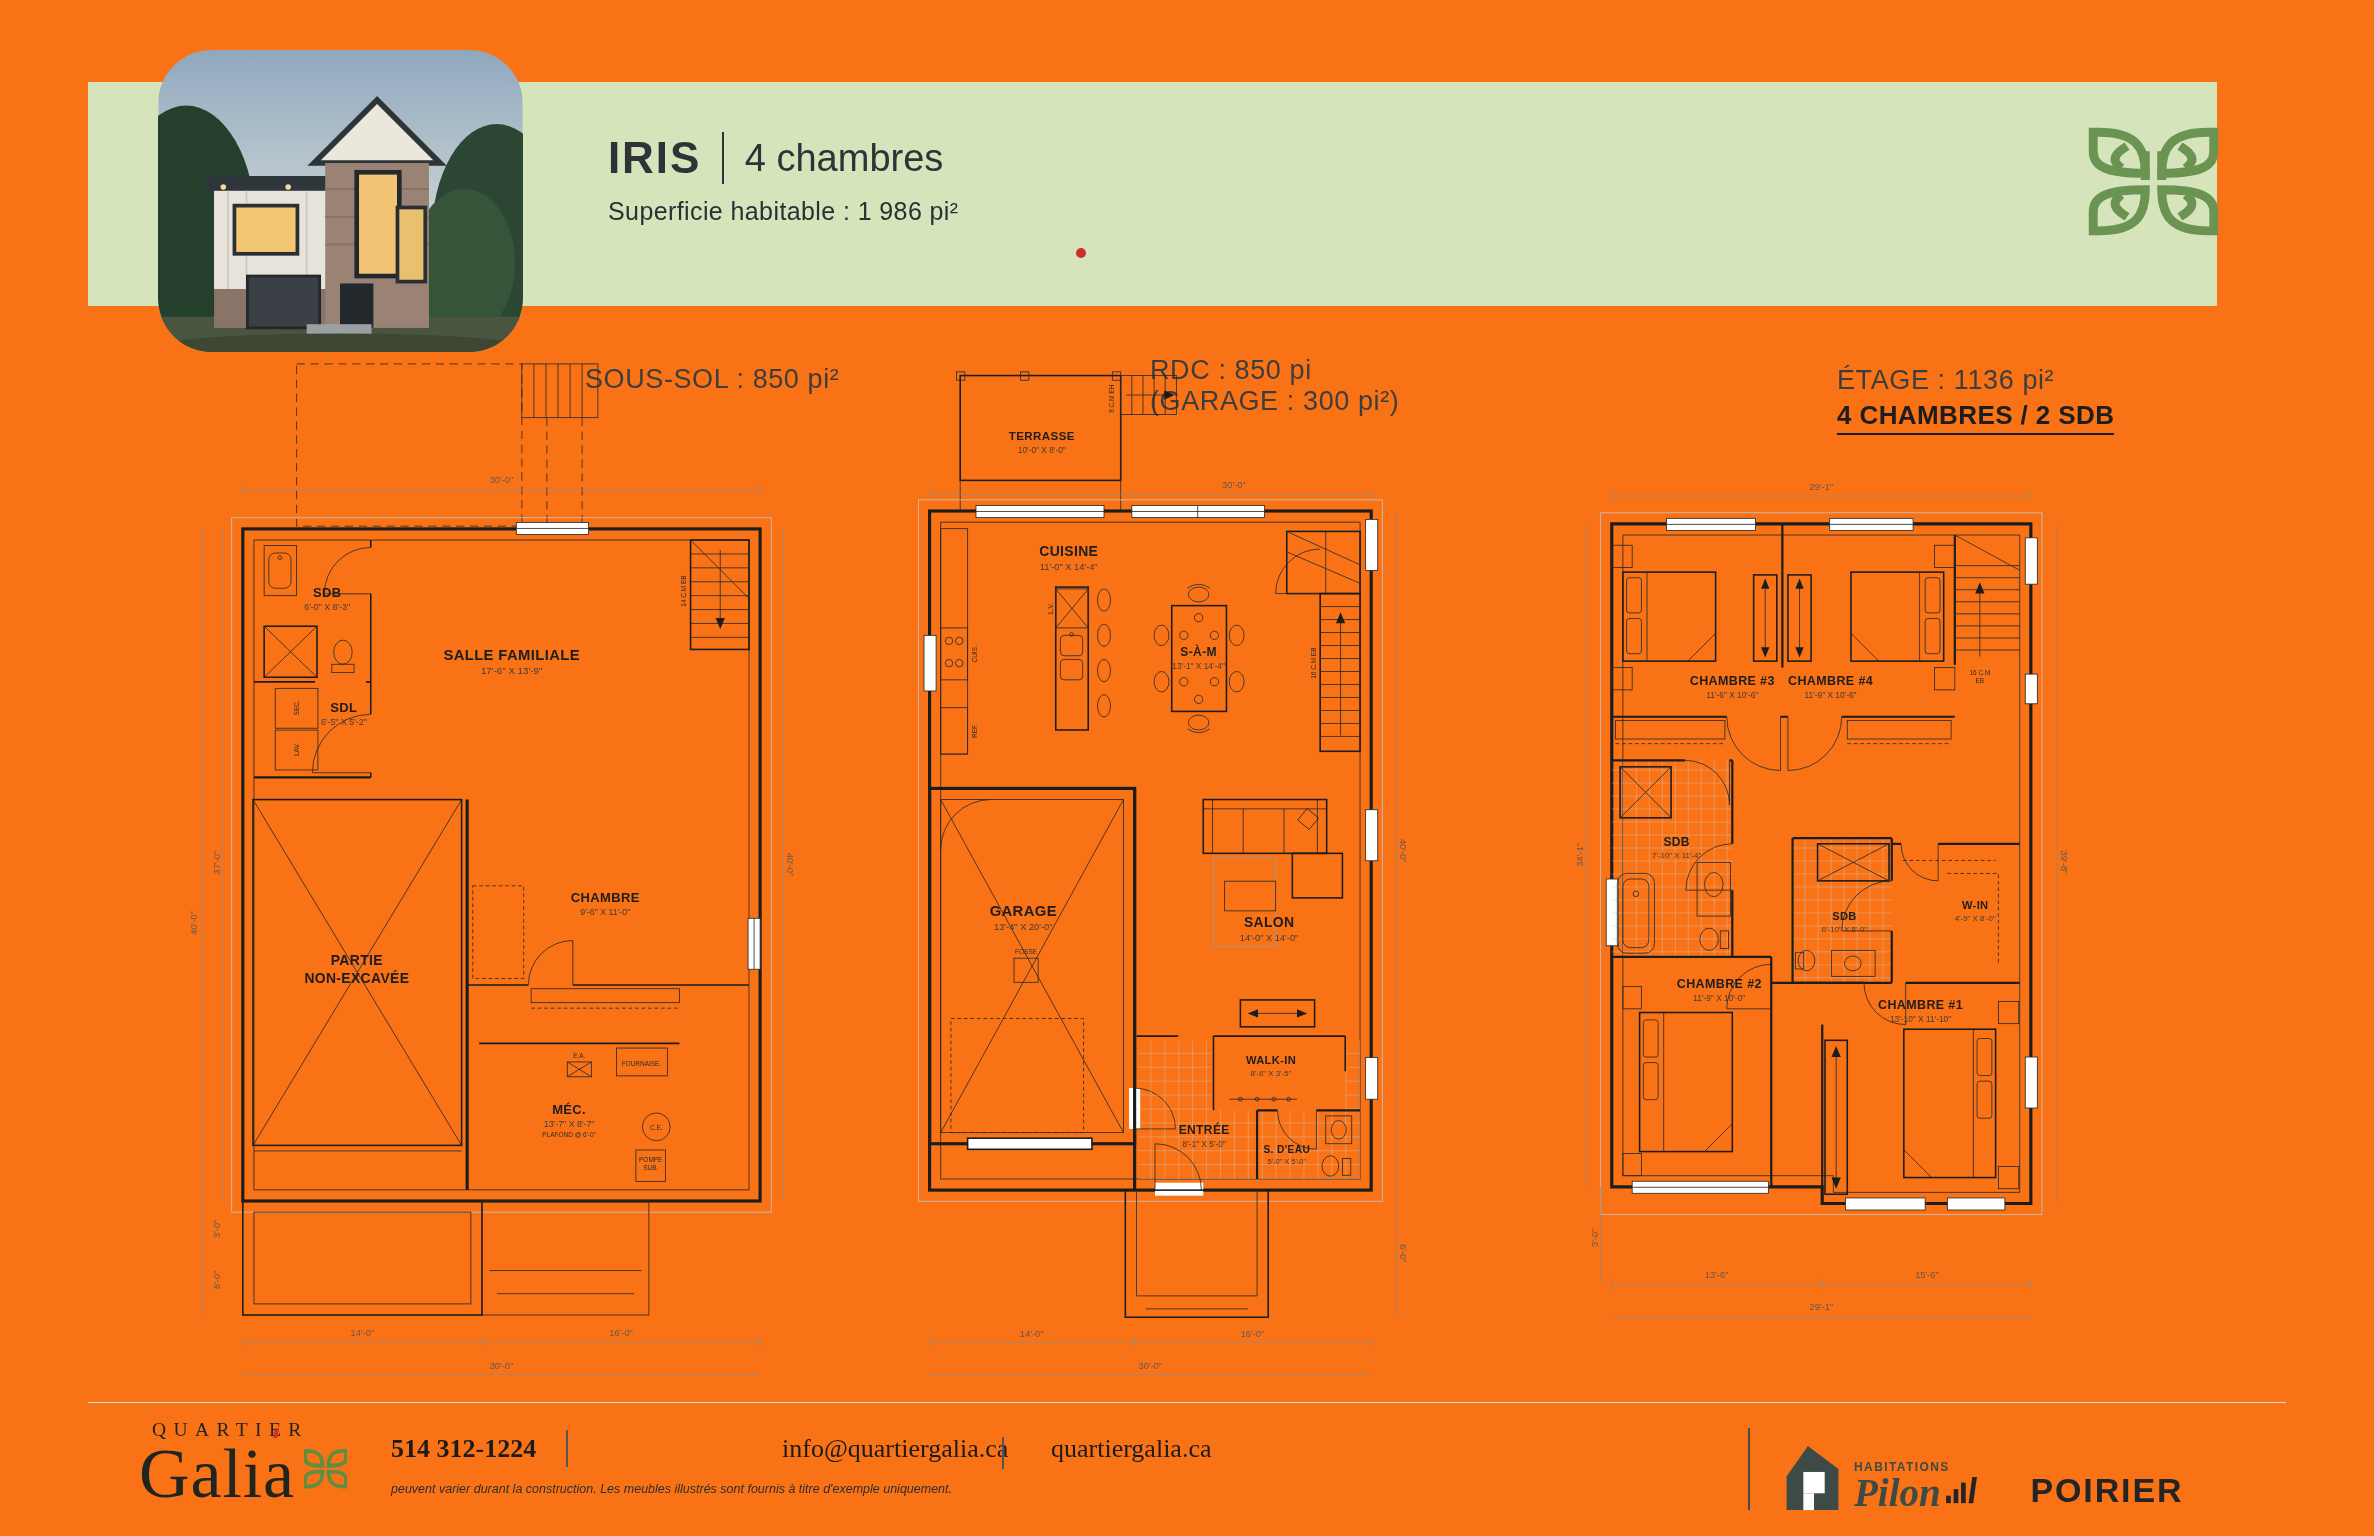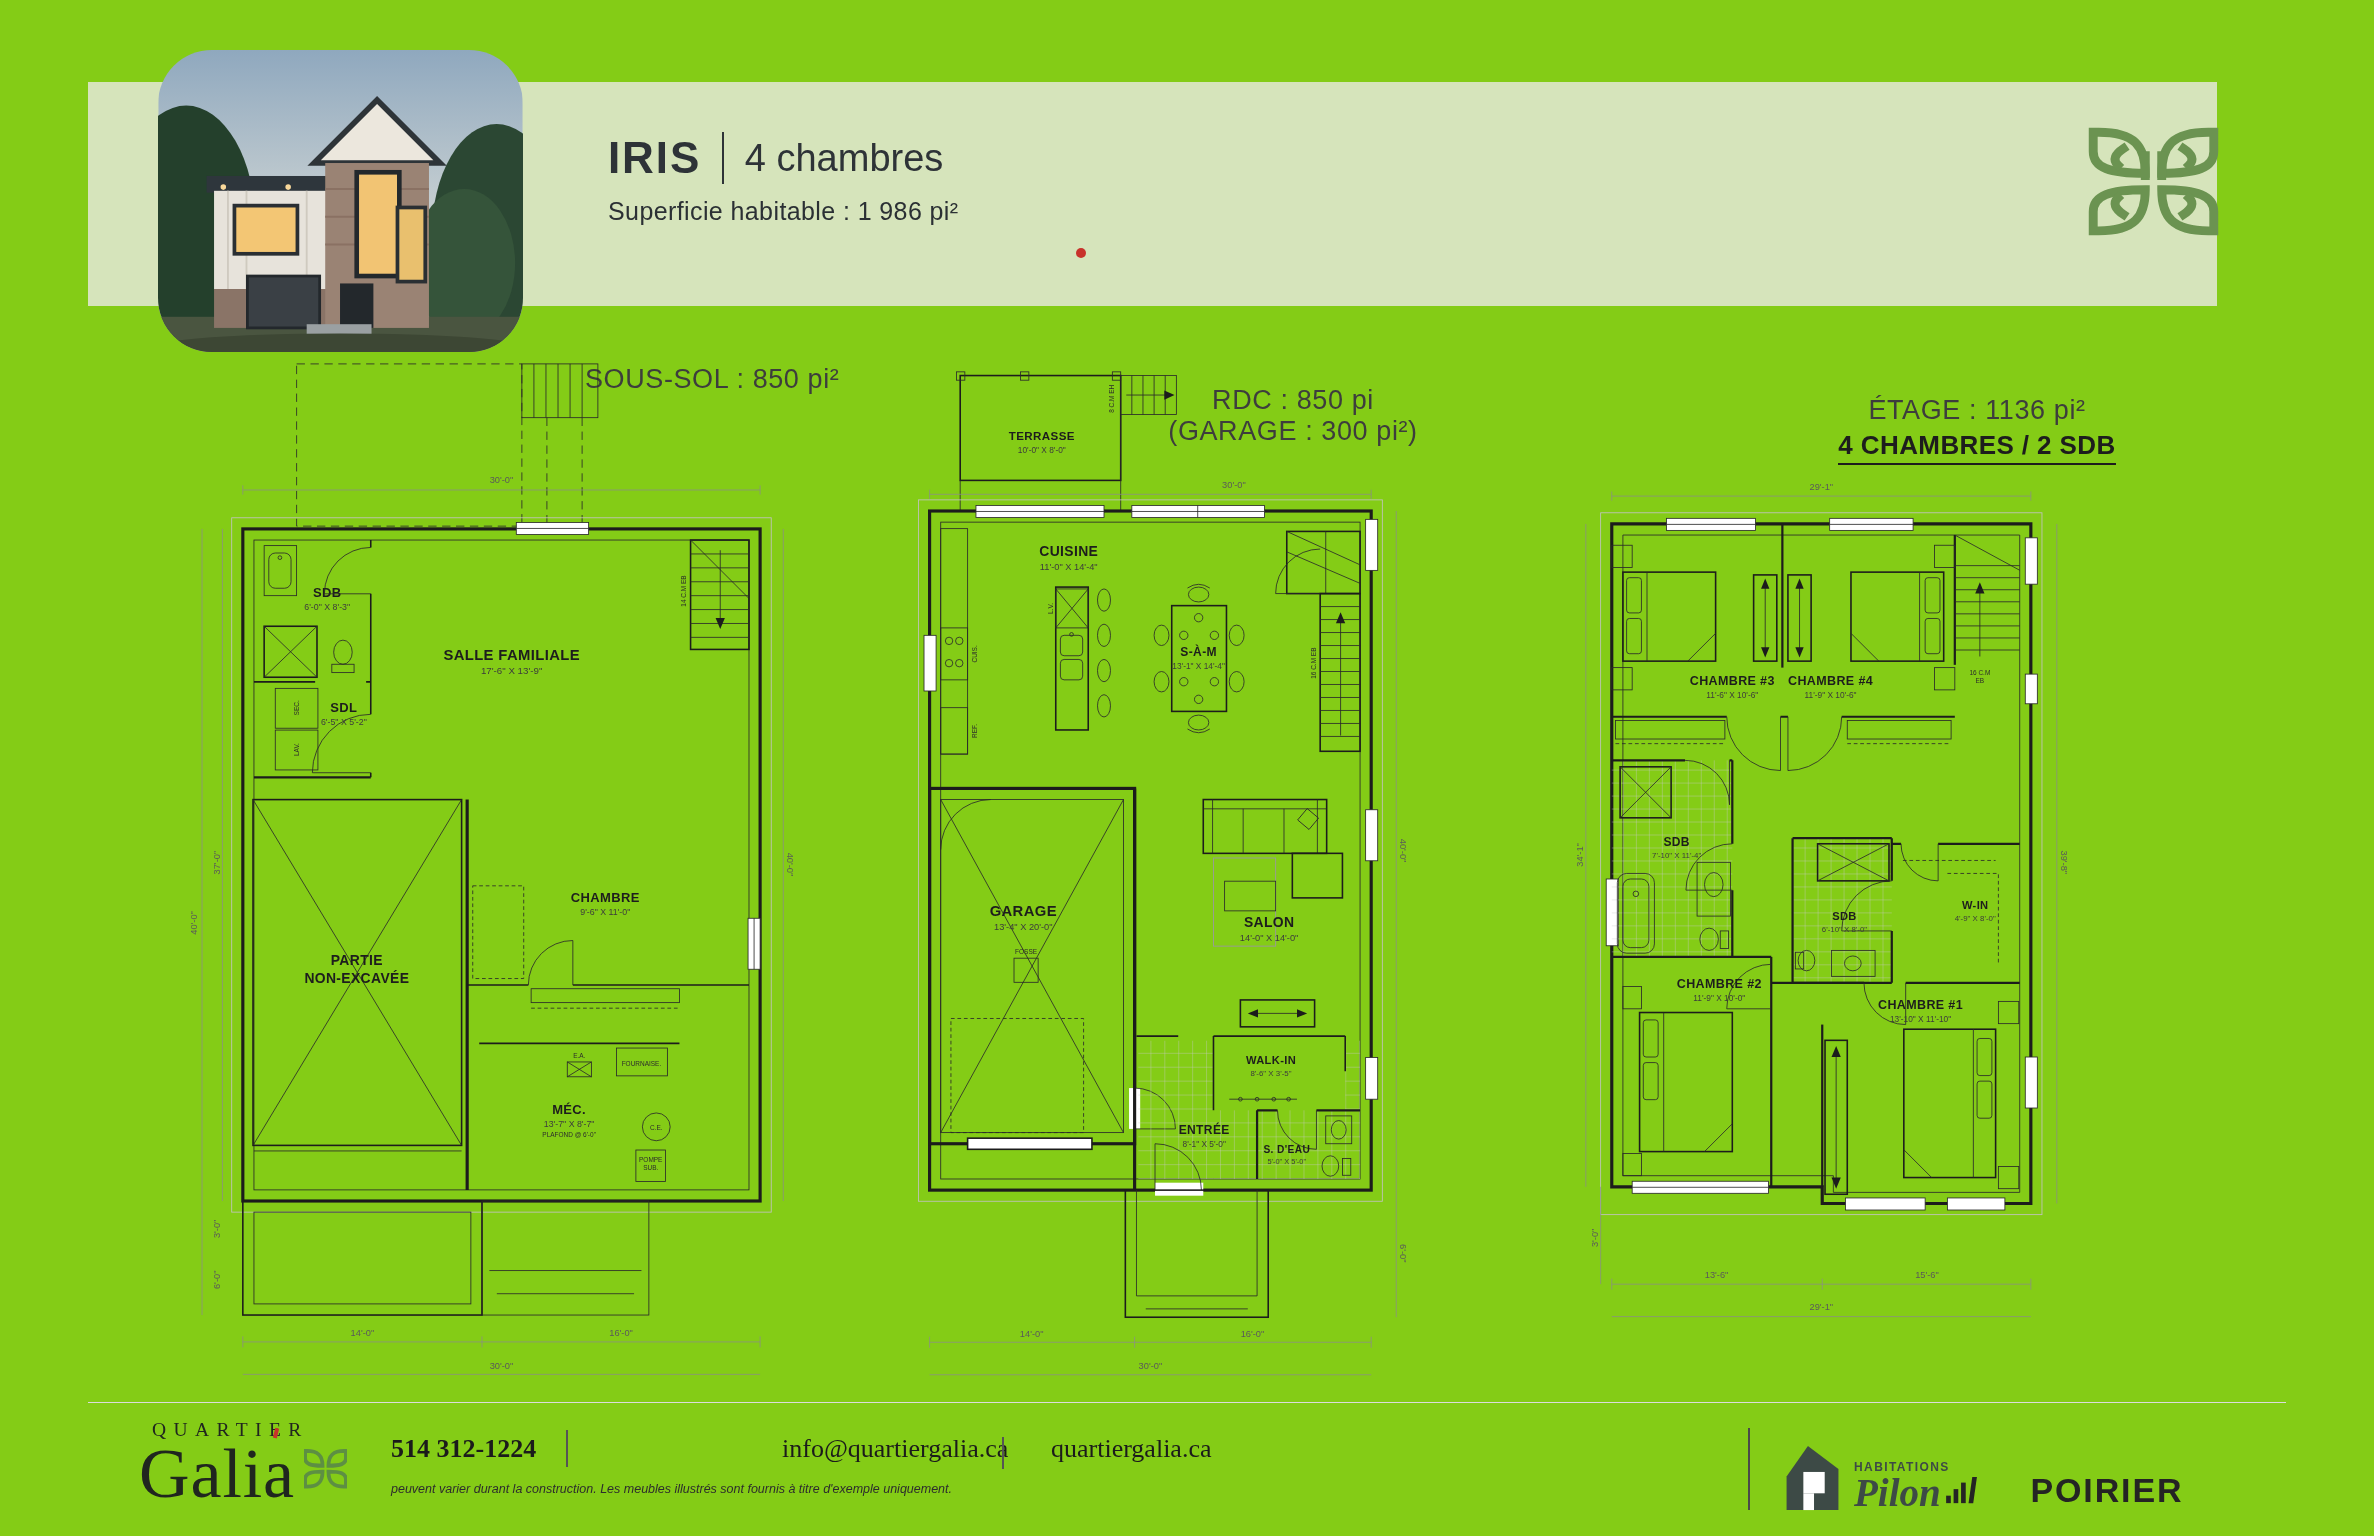--- a/index.html
+++ b/index.html
@@ -1,34 +1,34 @@
 <!DOCTYPE html>
 <html style="font-size:15px"><head>
 <meta charset="utf-8">
 <style>
   html,body{margin:0;padding:0;background:#e9e9e9;}
-  .page{position:relative;width:2375px;height:1536px;background:#84cc16;overflow:hidden;
+  .page{position:relative;width:2375px;height:1536px;background:#f97316;overflow:hidden;
         font-family:"Liberation Sans",sans-serif;color:#222;}
   .abs{position:absolute;}
 
   
   .band{position:absolute;left:88px;top:82px;width:2129px;height:224px;}
   .photo{position:absolute;left:158px;top:50px;width:365px;height:302px;border-radius:54px;
          overflow:hidden;}
   .title-block{position:absolute;left:608px;top:132px;}
   .title-row{display:flex;align-items:center;}
   .brand-title{font-size:44px;font-weight:700;letter-spacing:1.9px;color:#2e3337;}
   .title-sep{width:2.8px;height:52px;background:#2e3337;margin:0 20.4px;}
   .subtitle{font-size:38px;font-weight:400;color:#2e3337;}
   .area-line{margin-top:13px;font-size:25px;font-weight:400;letter-spacing:0.4px;color:#2b3034;}
   .red-dot{position:absolute;left:1076px;top:248px;width:10.2px;height:10.2px;border-radius:50%;}
 
   
   .plan-title{position:absolute;font-size:27px;font-weight:400;letter-spacing:0.6px;color:#3d3d3d;}
-  .plan-title.right{text-align:center;margin-top:30px;}
+  .plan-title.right{text-align:left;}
   .plan-title .line{display:block;line-height:31px;}
   .plan-title .bold-ul{display:inline-block;font-weight:700;color:#1d1d1d;border-bottom:2.8px solid #1d1d1d;
       padding-bottom:1.9px;margin-top:3.7px;font-size:26px;letter-spacing:0.4px;}
 
   
   svg text{fill:#1d1d1d;}
   .w3{stroke:#1c1c1c;stroke-width:3.4;fill:none;}
   .w25{stroke:#1c1c1c;stroke-width:2.4;fill:none;}
   .w2{stroke:#1c1c1c;stroke-width:1.7;fill:none;}
   .w1{stroke:#2a2a2a;stroke-width:.9;fill:none;}

